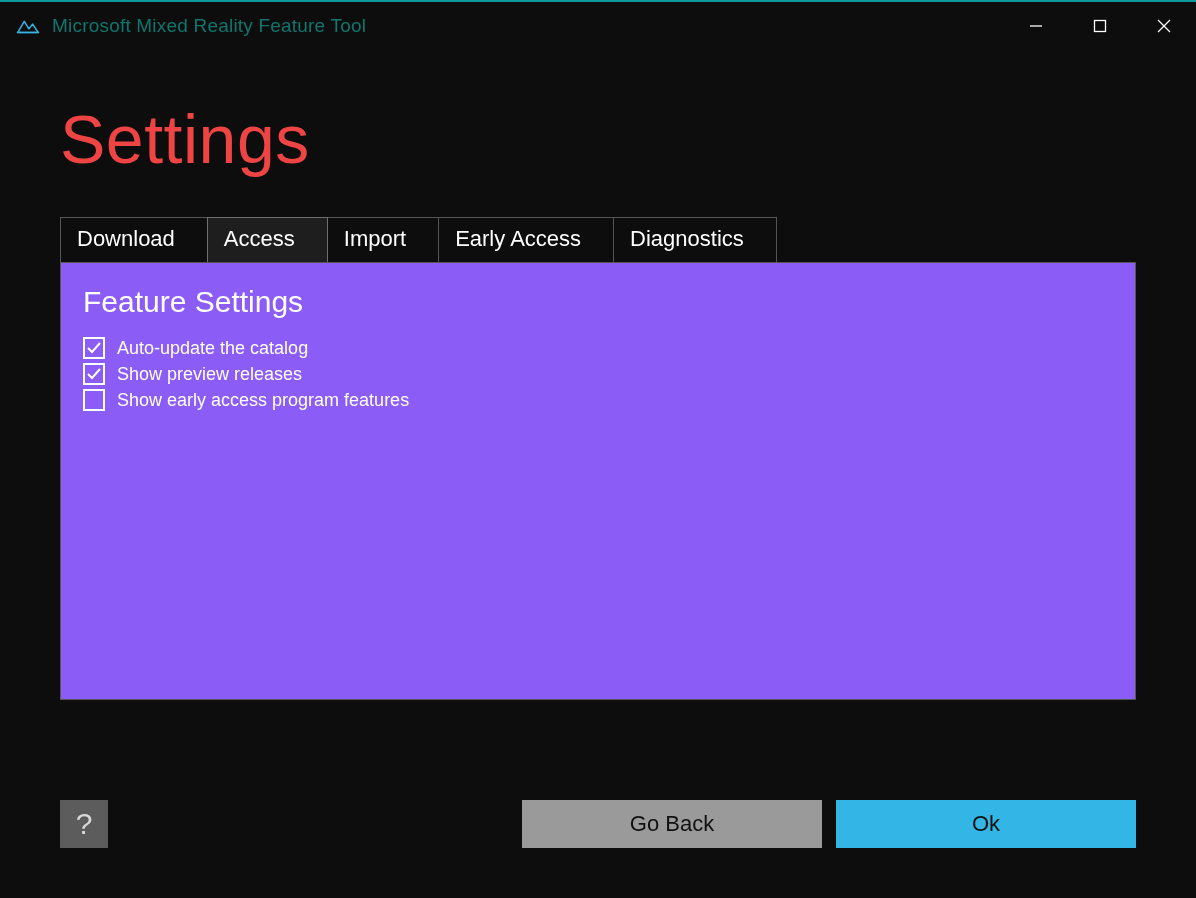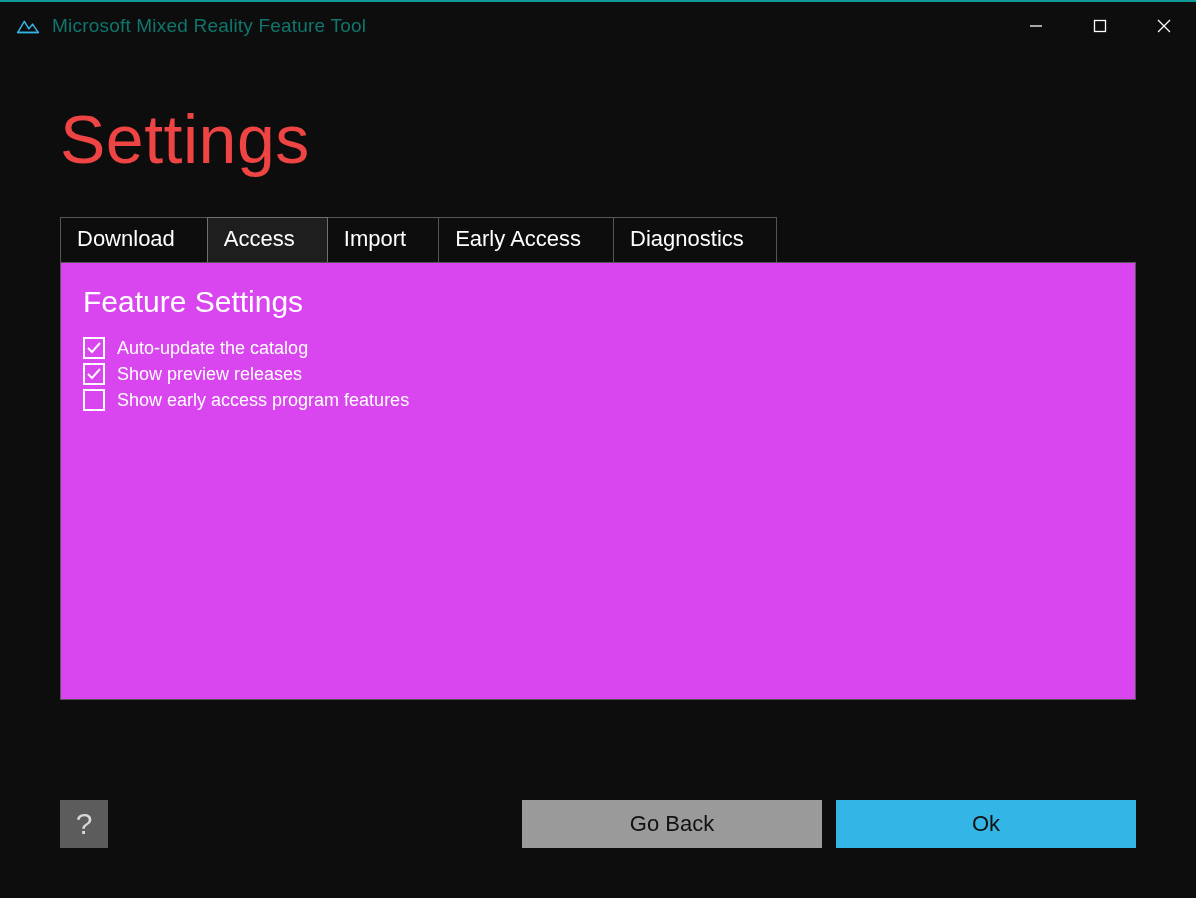--- a/index.html
+++ b/index.html
@@ -95,21 +95,21 @@
   .tab.active {
     background: #1e1e1e;
     border-color: #6f6f6f;
     z-index: 2;
   }
 
   
   .panel {
     border: 1px solid #555555;
     border-top: 1px solid #555555;
-    background: #d946ef;
+    background: #8b5cf6;
     height: 438px;
     padding: 22px 22px;
     position: relative;
     z-index: 1;
   }
   .panel-heading {
     color: #ffffff;
     font-size: 30px;
     font-weight: 400;
     margin-bottom: 18px;

